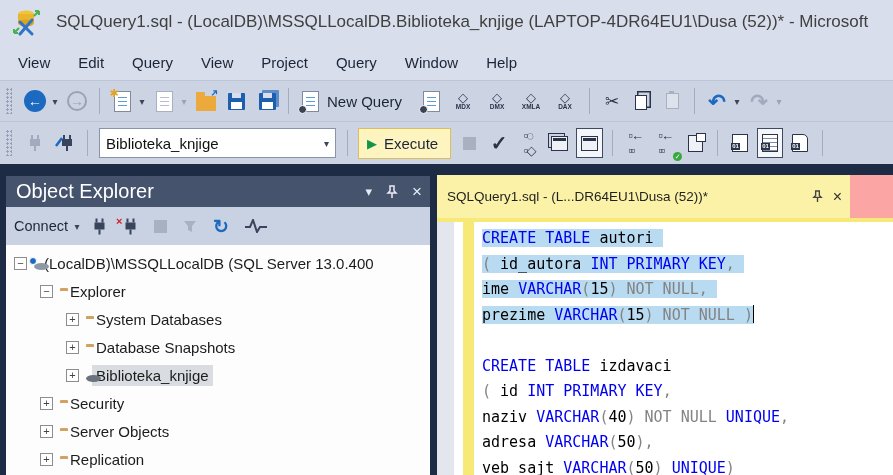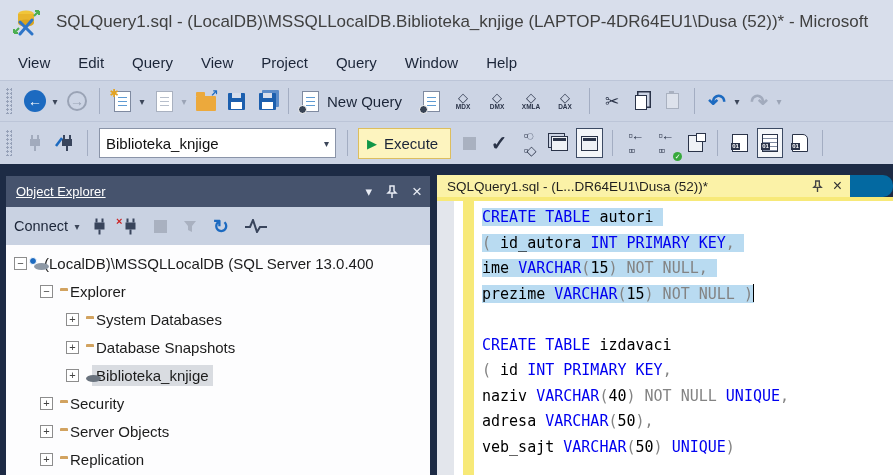--- a/index.html
+++ b/index.html
@@ -82,21 +82,21 @@
   .srv-ic { width:15px; height:17px; border:1.5px solid #2a3348; background:#eef1f5; position:relative; }
   .srv-ic::after { content:""; position:absolute; right:-4px; top:-3px; width:8px; height:7px; border:1.5px solid #2a3348; background:#fff; }
   .res-ic { width:16px; height:18px; border:1.5px solid #2a3348; background:#fff; position:relative; font-size:6px; font-weight:bold;
             color:#fff; }
   .res-ic .tag { position:absolute; left:-2px; bottom:1px; background:#2a3348; padding:0 1px; line-height:7px; }
   .green-badge { position:absolute; right:-4px; bottom:-3px; width:9px; height:9px; border-radius:50%; background:#37a93c; color:#fff; font-size:7px; line-height:9px; text-align:center; }
 
   
   .oe { position:absolute; left:6px; top:176px; width:424px; bottom:0; background:#fdfdfe; display:flex; flex-direction:column; }
   .oe-header { height:31px; background:#46536d; color:#fff; display:flex; align-items:center; padding:0 8px 0 10px; flex:0 0 auto; }
-  .oe-title { font-size:13px; flex:1;text-decoration:underline; }
+  .oe-title { font-size:20px; flex:1; }
   .oe-hicon { color:#e8ecf4; font-size:13px; margin-left:14px; }
   .oe-toolbar { height:38px; background:#c9d2e2; display:flex; align-items:center; padding:0 8px; flex:0 0 auto; }
   .connect-lbl { font-size:14.5px; color:#1b2538; margin-right:4px; }
   .oe-tb-ic { margin:0 8px; display:flex; align-items:center; }
   .tree { flex:1; background:#fdfdfe; overflow:hidden; padding-top:4px; }
   .tree-row { height:28px; display:flex; align-items:center; white-space:nowrap; overflow:hidden; font-size:15px; color:#1c1c1c; }
   .tree-row.lvl0 { padding-left:8px; } .tree-row.lvl1 { padding-left:34px; } .tree-row.lvl2 { padding-left:60px; }
   .expander { width:13px; height:13px; border:1px solid #8d8d8d; background:#fff; color:#444; font-size:11px;
               line-height:11px; text-align:center; flex:0 0 auto; }
   .ticon { margin:0 6px 0 7px; flex:0 0 auto; position:relative; }
@@ -105,21 +105,21 @@
   .cyl { width:15px; height:16px; background:#5b6570; border-radius:7px/4px; }
   .cyl.dark { background:#3e4650; }
   .cyl::before { content:""; position:absolute; left:0; top:0; width:15px; height:7px; border-radius:50%; background:#8d98a5; }
   .cyl.dark::before { background:#6a737e; }
   .srv-badge { position:absolute; right:-3px; bottom:-2px; width:8px; height:8px; border-radius:50%; background:#1c6ac0; border:1px solid #fff; }
   .tlabel { padding:2px 4px; }
   .tree-row.selected .tlabel { background:#d9dcE1; }
 
   
   .editor { position:absolute; left:437px; top:175px; right:0; bottom:0; display:flex; flex-direction:column; }
-  .tabstrip { height:22px; background:#0369a1; display:flex; flex:0 0 auto;border-radius:10px; }
+  .tabstrip { height:43px; background:#fca5a5; display:flex; flex:0 0 auto; }
   .tab { width:413px; background:#fbf2a7; display:flex; align-items:center; padding:0 8px 0 10px; }
   .tab-title { font-size:13.5px; color:#1f1f1f; flex:1; white-space:nowrap; overflow:hidden; }
   .tab-ic { color:#333; font-size:13px; margin-left:10px; }
   .yellow-line { height:4px; background:#f7e978; flex:0 0 auto; }
   .ebody { flex:1; background:#fff; display:flex; overflow:hidden; }
   .margin-gray { width:17px; background:#e3e6ec; flex:0 0 auto; }
   .margin-white { width:9px; background:#fff; flex:0 0 auto; }
   .change-bar { width:11px; background:#f7e978; flex:0 0 auto; }
   .code { flex:1; padding:4px 0 0 8px; font-family:"DejaVu Sans Mono", monospace; font-size:15px; line-height:25.5px; white-space:pre; overflow:hidden; }
   .code-line { height:25.5px; }

